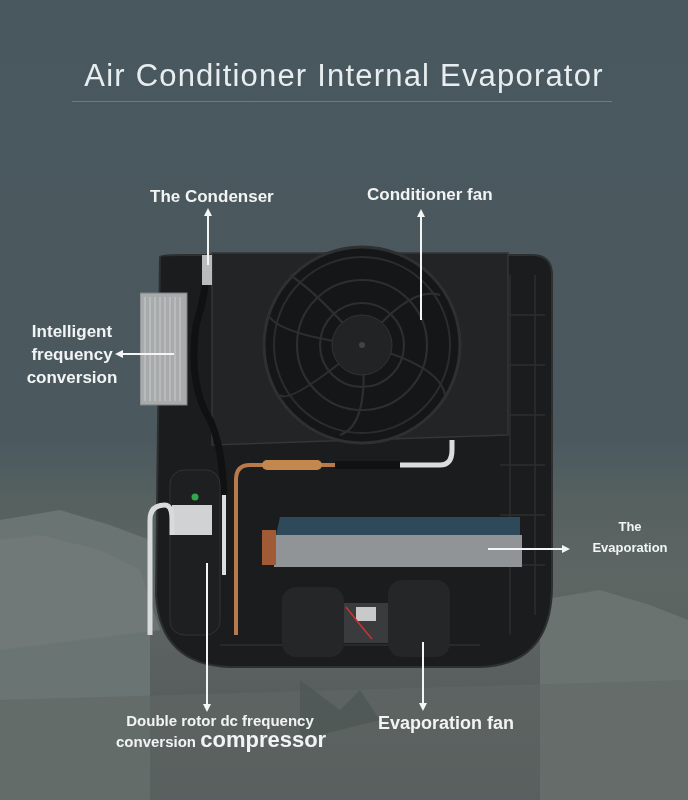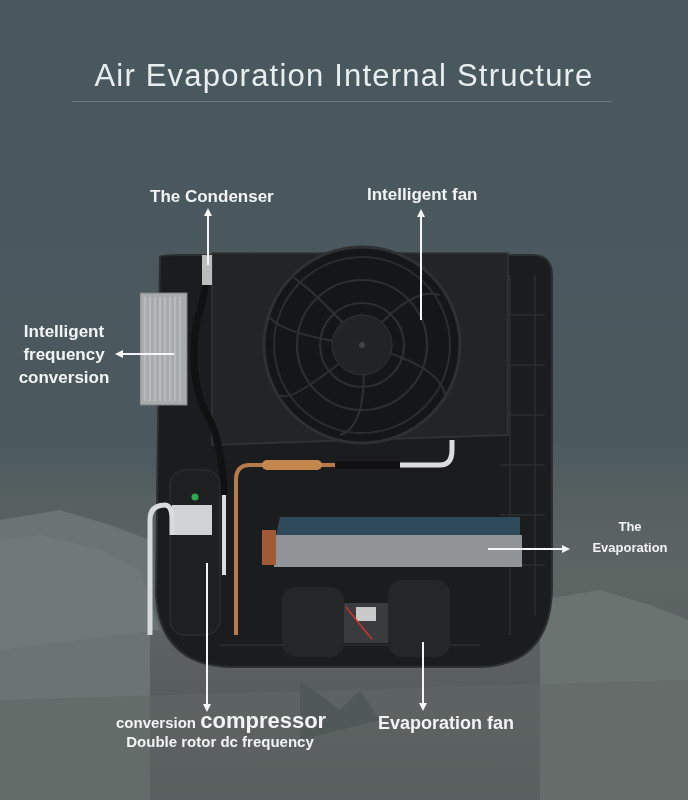--- a/index.html
+++ b/index.html
@@ -47,21 +47,21 @@
 <div class="bg"></div>
 
 <svg class="mountains" viewBox="0 0 688 320" preserveAspectRatio="none">
   <path d="M0 40 L60 30 L110 45 L150 60 L150 320 L0 320 Z" fill="#6a7472"></path>
   <path d="M0 60 L40 55 L100 70 L140 90 L160 150 L0 170 Z" fill="#737c79" opacity="0.7"></path>
   <path d="M540 120 L600 110 L650 125 L688 140 L688 320 L540 320 Z" fill="#6b7371"></path>
   <path d="M0 220 L688 200 L688 320 L0 320 Z" fill="#606866" opacity="0.6"></path>
   <path d="M300 200 L340 230 L360 210 L380 240 L300 260 Z" fill="#4d5554" opacity="0.7"></path>
 </svg>
 
-<div class="title">Air Evaporation Internal Structure</div>
+<div class="title">Air Conditioner Internal Evaporator</div>
 <div class="title-rule"></div>
 
 <svg class="unit" viewBox="0 0 422 440">
 
   <path d="M20 22 Q20 20 40 20 L392 20 Q412 20 412 40 L412 350 Q412 430 340 432 L90 432 Q20 430 16 360 Z" fill="#1b1c1e" stroke="#2d2f31" stroke-width="2"></path>
 
   <g stroke="#2c2e30" stroke-width="1.5" fill="none">
     <line x1="370" y1="40" x2="370" y2="400"></line>
     <line x1="395" y1="40" x2="395" y2="380"></line>
     <line x1="360" y1="80" x2="405" y2="80"></line>
@@ -124,36 +124,36 @@
   <rect x="142" y="352" width="62" height="70" rx="14" fill="#252628"></rect>
   <rect x="248" y="345" width="62" height="77" rx="14" fill="#252628"></rect>
   <rect x="204" y="368" width="44" height="40" fill="#3a3b3d"></rect>
   <rect x="216" y="372" width="20" height="14" fill="#c9c9c9"></rect>
   <path d="M206 372 Q220 390 232 404" stroke="#c33" stroke-width="1.5" fill="none"></path>
 </svg>
 
 <div class="label" style="left:150px; top:185px;">The Condenser</div>
 <div class="arrow v tip-up" style="left:207px; top:215px; height:50px;"></div>
 
-<div class="label" style="left:367px; top:183px;">Intelligent fan</div>
+<div class="label" style="left:367px; top:183px;">Conditioner fan</div>
 <div class="arrow v tip-up" style="left:420px; top:216px; height:104px;"></div>
 
-<div class="label" style="left:12px; top:320px; width:104px;">
+<div class="label" style="left:20px; top:320px; width:104px;">
   <div>Intelligent</div>
   <div>frequency</div>
   <div>conversion</div>
 </div>
 <div class="arrow h tip-left" style="left:122px; top:353px; width:52px;"></div>
 
 <div class="label" style="left:580px; top:516px; width:100px; line-height:21px; font-size:13px;">
   <div>The</div>
   <div>Evaporation</div>
 </div>
 <div class="arrow h tip-right" style="left:488px; top:548px; width:75px;"></div>
 
 <div class="arrow v tip-down" style="left:206px; top:563px; height:142px;"></div>
 <div class="label small" style="left:116px; top:711px; width:208px;">
+  <div>Double rotor dc frequency</div>
   <div><span>conversion </span><span class="big">compressor</span></div>
-  <div>Double rotor dc frequency</div>
 </div>
 
 <div class="arrow v tip-down" style="left:422px; top:642px; height:62px;"></div>
 <div class="label" style="left:378px; top:712px; font-size:18px;">Evaporation fan</div>
 
 </body></html>

